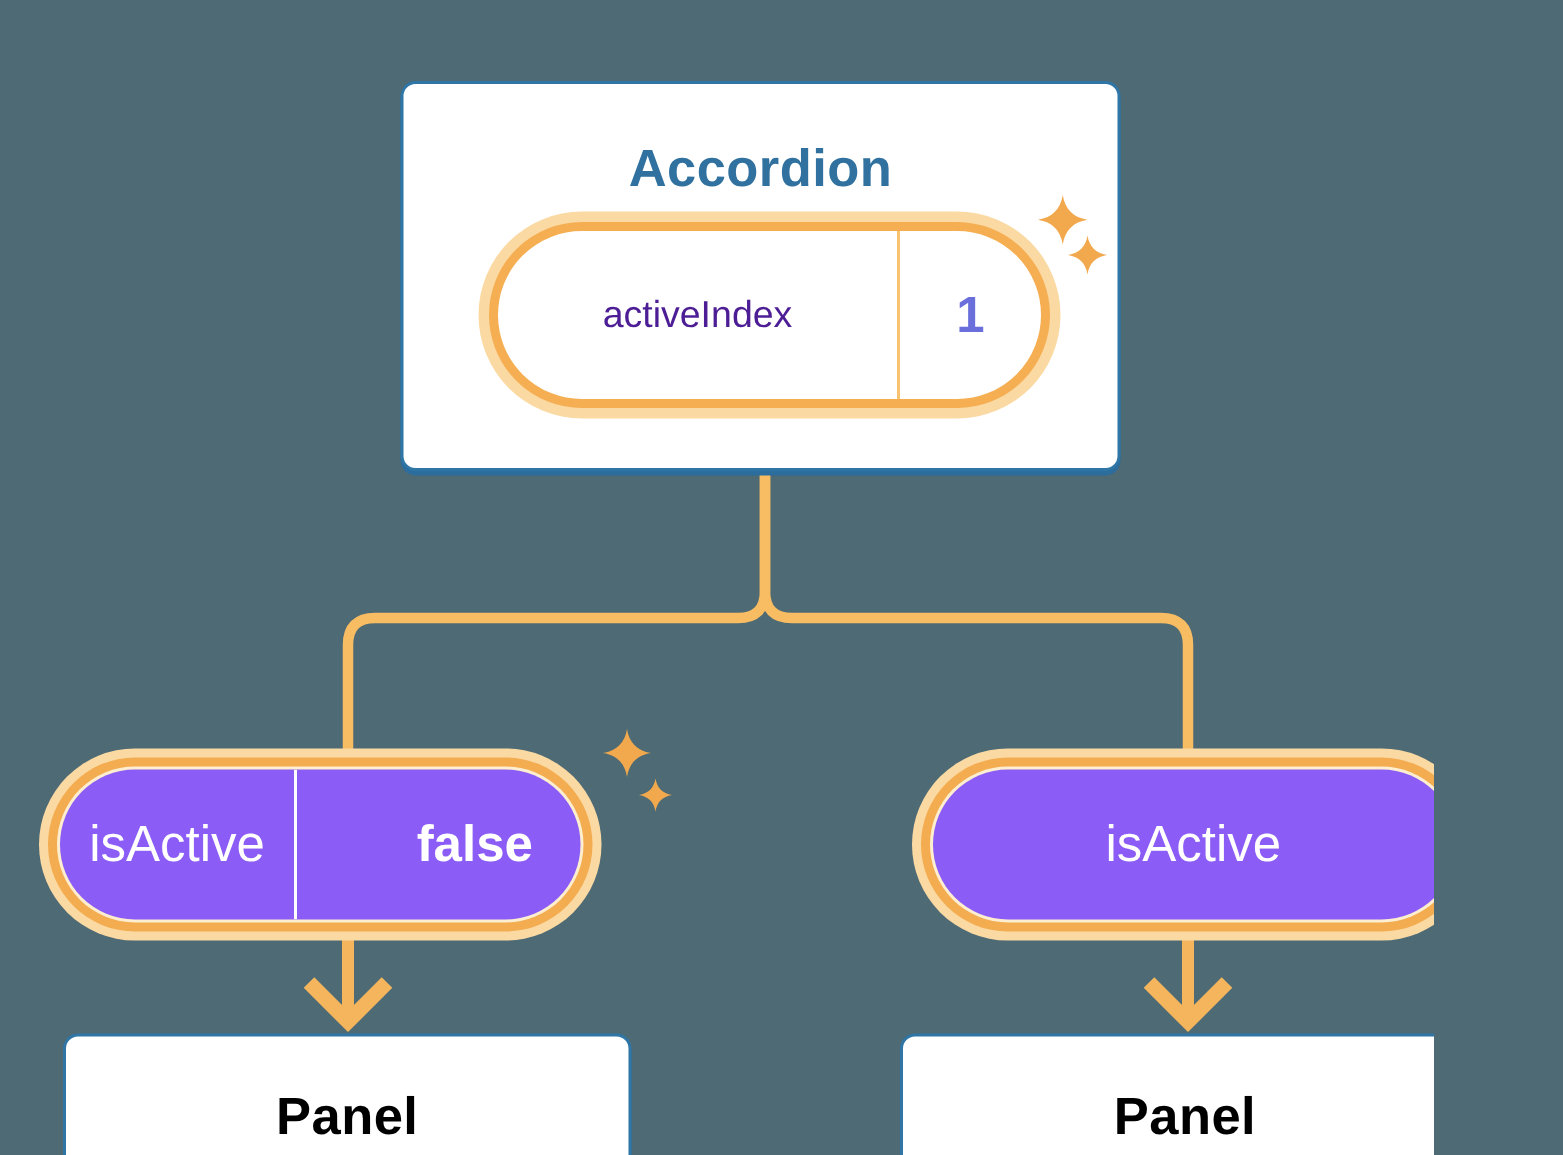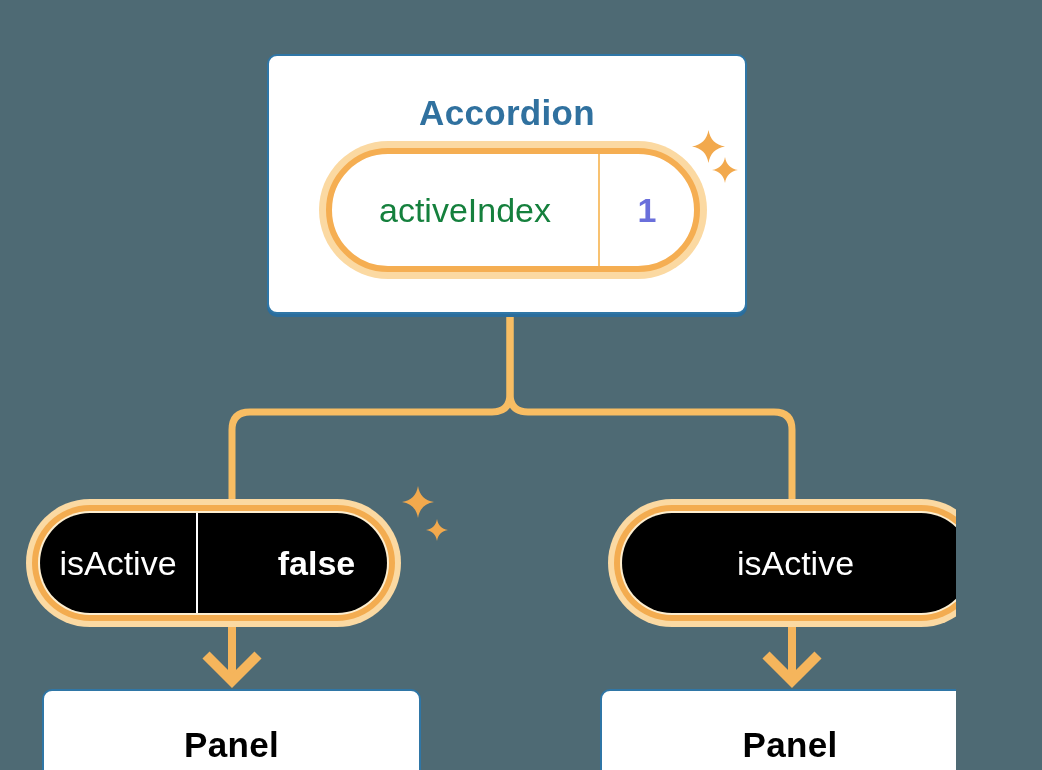--- a/index.html
+++ b/index.html
@@ -27,32 +27,32 @@
   
   .pill-root {
     position:absolute; left:326px; top:104px; width:374px; height:124px;
     box-sizing:border-box; background:#ffffff;
     border:6px solid #f5ae52; border-radius:999px;
     box-shadow:0 0 0 7px #fbd9a2;
     display:flex; align-items:stretch; overflow:hidden;
   }
   .pill-root .name {
     flex:1; display:flex; align-items:center; justify-content:center;
-    color:#15803d; font-size:34px;
+    color:#4c1d95; font-size:25px;
   }
   .pill-root .divider { width:2px; background:#f8c271; }
   .pill-root .value {
     width:94px; display:flex; align-items:center; justify-content:center;
     color:#6a6fdb; font-size:34px; font-weight:700;
   }
 
   
   .pill-state {
     position:absolute; height:100px; box-sizing:border-box;
-    background:#000000; border-radius:999px;
+    background:#8b5cf6; border-radius:999px;
     box-shadow:0 0 0 2px #fdeecf, 0 0 0 8px #f3ac50, 0 0 0 14px #fbd9a2;
     display:flex; align-items:stretch; overflow:hidden;
   }
   .pill-state .name {
     flex:1; display:flex; align-items:center; justify-content:center;
     color:#ffffff; font-size:34px;
   }
   .pill-state .divider { width:2px; background:#ffffff; }
   .pill-state .value {
     display:flex; align-items:center; justify-content:center;

